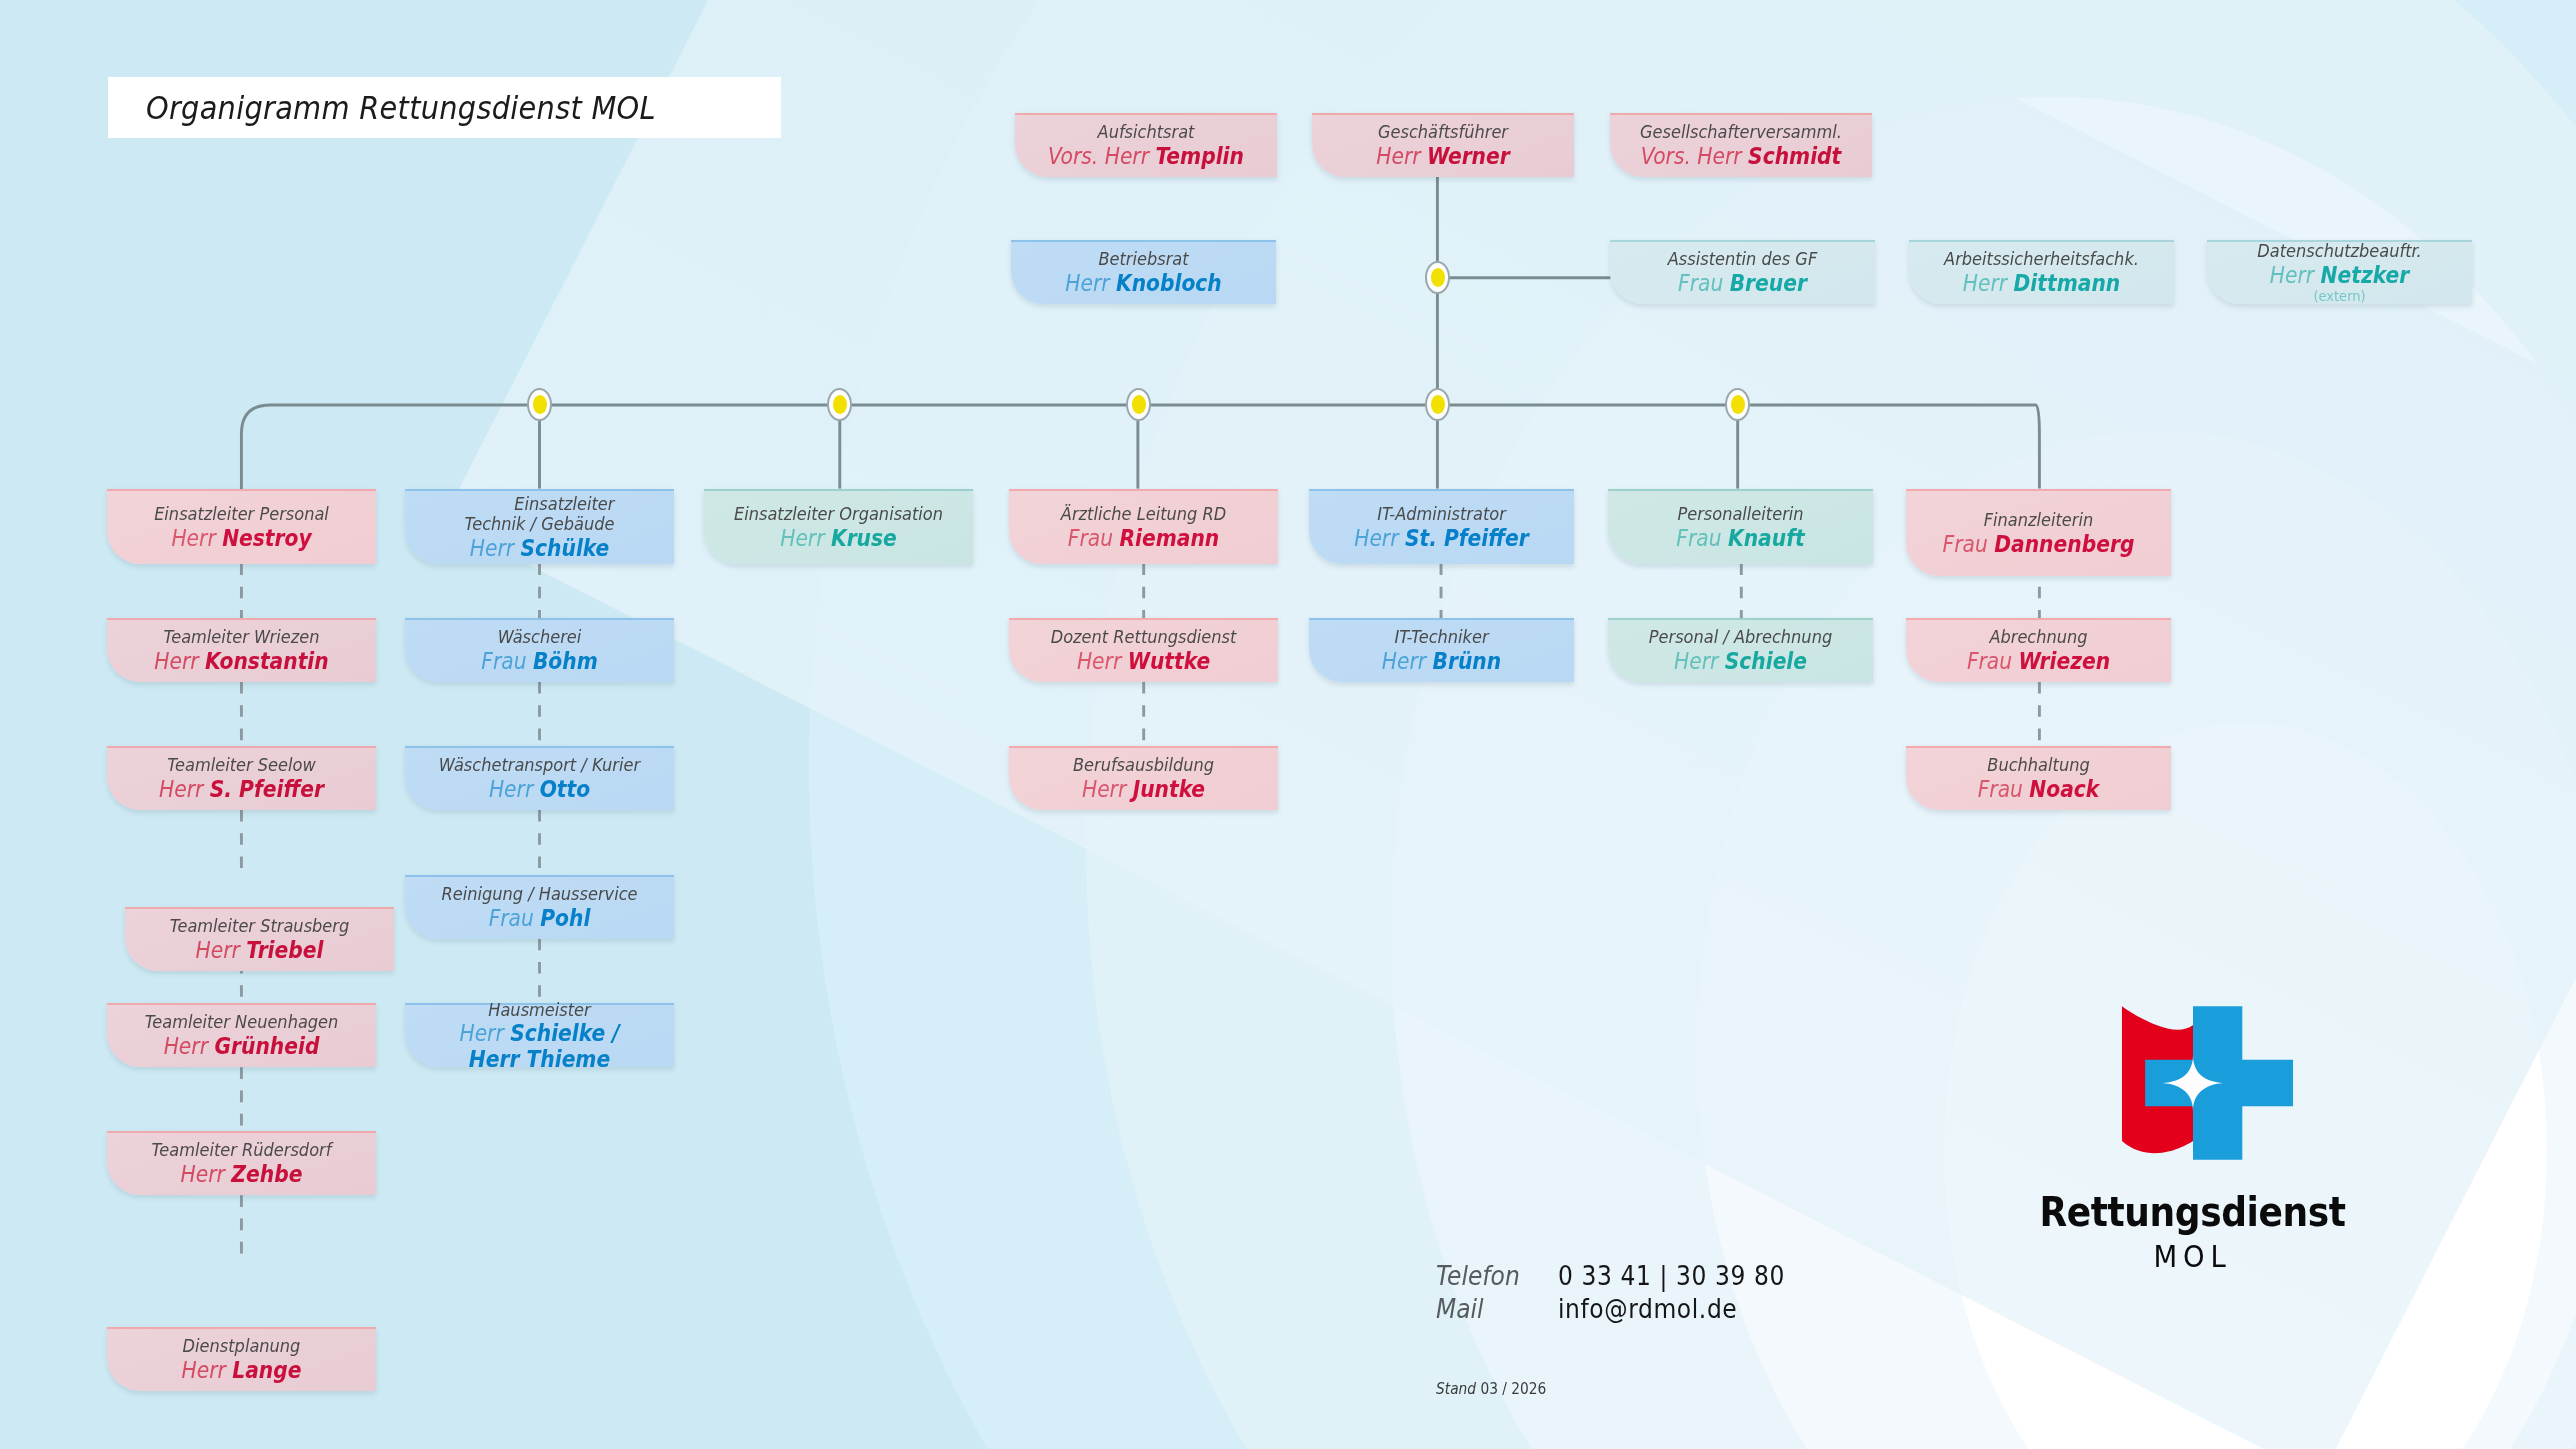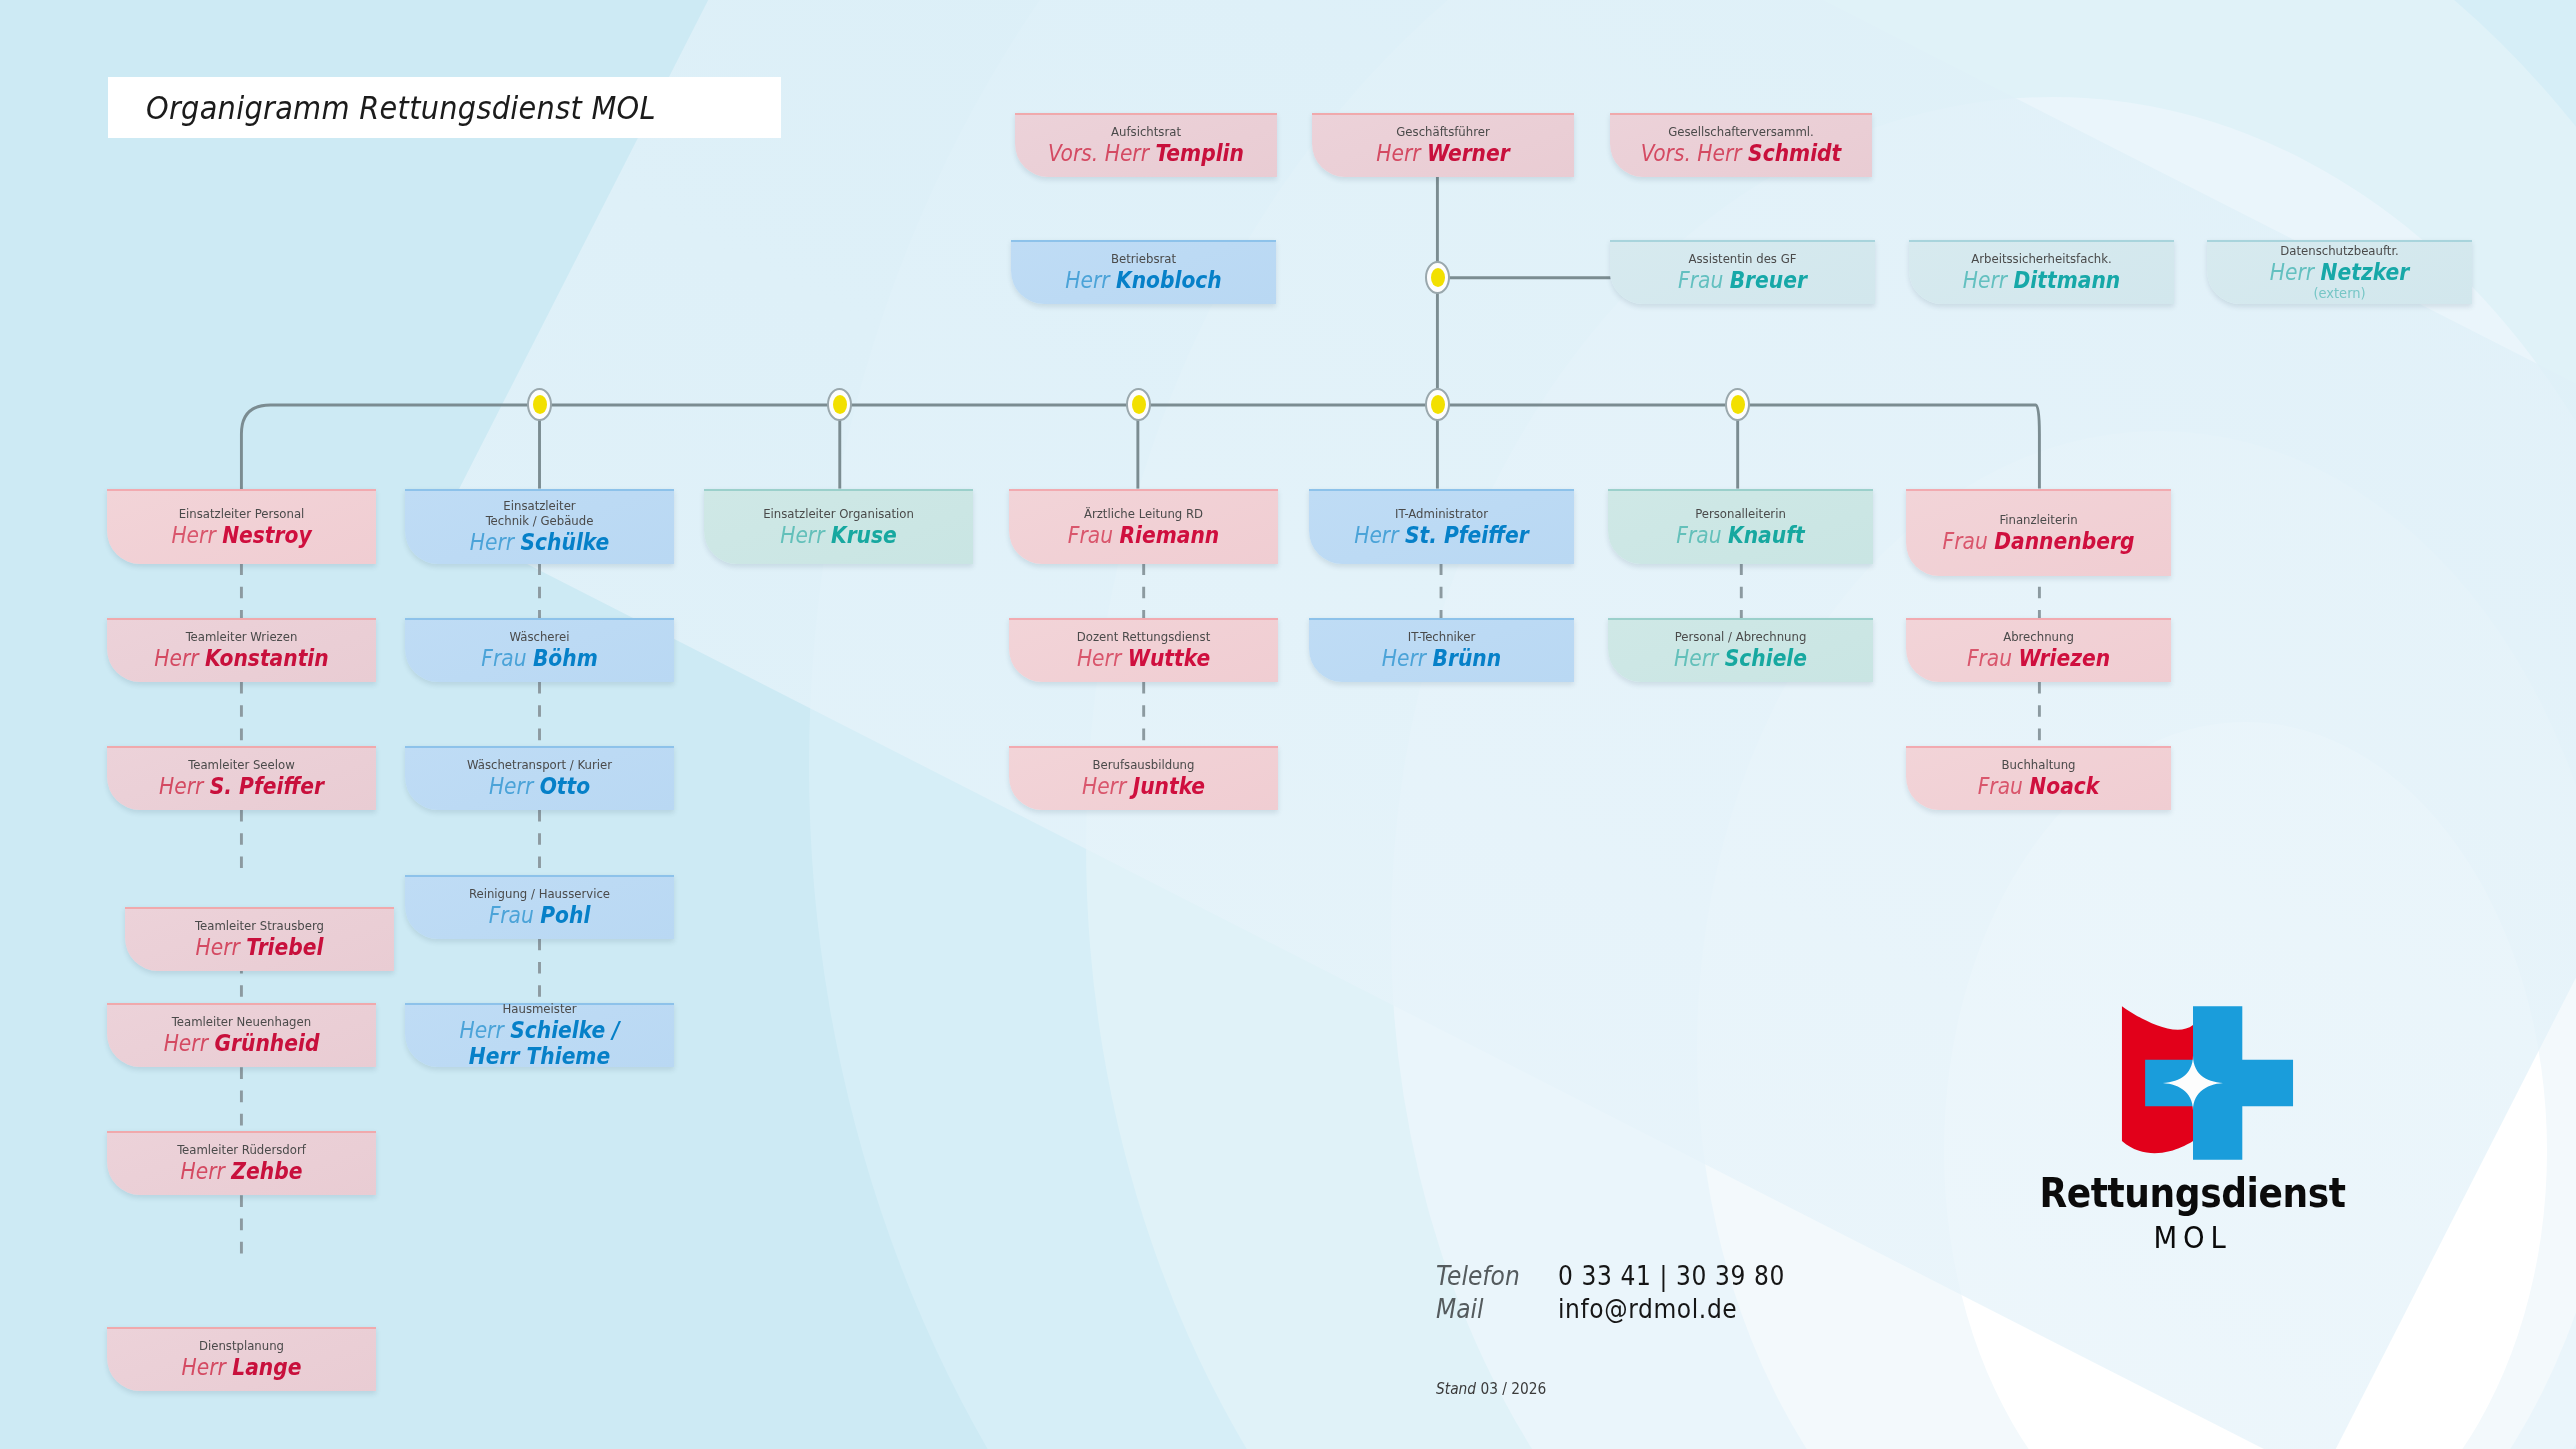--- a/index.html
+++ b/index.html
@@ -40,22 +40,22 @@
 
   
   .box {
     position:absolute; z-index:4;
     border-radius:0 0 0 33px;
     display:flex; flex-direction:column; align-items:center; justify-content:center;
     text-align:center; padding:4.4px 8.7px;
     box-shadow:0 2.2px 5.1px rgba(40,70,90,.13);
   }
   .box .role {
-    color:#4a4a4a; font-size:13px; line-height:1.12;
-    font-stretch:condensed; white-space:pre-line;
+    color:#4a4a4a; font-size:18px; font-style:italic; line-height:1.12;
+    font-stretch:condensed; white-space:pre-line;text-align:right;
   }
   .box .person { font-size:22.5px; font-style:italic; line-height:1.14; white-space:pre-line;
                  font-stretch:condensed; margin-top:1.5px; }
   .box .person b { font-weight:700; }
   .box .sub { font-size:14.5px; font-stretch:condensed; line-height:1.1; }
 
   
   .c-red   { background:linear-gradient(160deg,#ecd2d9,#e9ccd3); border-top:2.9px solid #f0a9ac; }
   .c-red   .person { color:#c8103c; }
   .c-red   .person .pre { color:#d44a62; font-weight:400; }
@@ -83,21 +83,21 @@
   .clab { width:122px; font-size:26px; font-style:italic; color:#555b5e; font-stretch:condensed; }
   .cval { font-size:26px; color:#161616; font-stretch:condensed; letter-spacing:0.6px; }
   #stand { position:absolute; left:1436px; top:1380px; font-size:15.3px; color:#3b3b3b;
            font-stretch:condensed; z-index:6; }
   #stand i { font-style:italic; }
 
   
   #logo { position:absolute; left:1989px; top:996px; width:407px; z-index:6;
           display:flex; flex-direction:column; align-items:center; }
   #logo-mark { width:218px; height:174px; }
-  #logo-name { font-size:40px; font-weight:700; color:#0b0b0b; 
+  #logo-name { font-size:40px; font-weight:700; color:#0b0b0b; margin-top:19px;
                letter-spacing:-0.4px; }
   #logo-sub  { font-size:30.5px; font-weight:400; color:#0b0b0b; letter-spacing:5.8px; margin-top:4.4px; }
 </style>
 </head>
 <body>
 
 <div id="stage">
 
   <div class="bg">
     <div class="swoosh sw1"></div>

